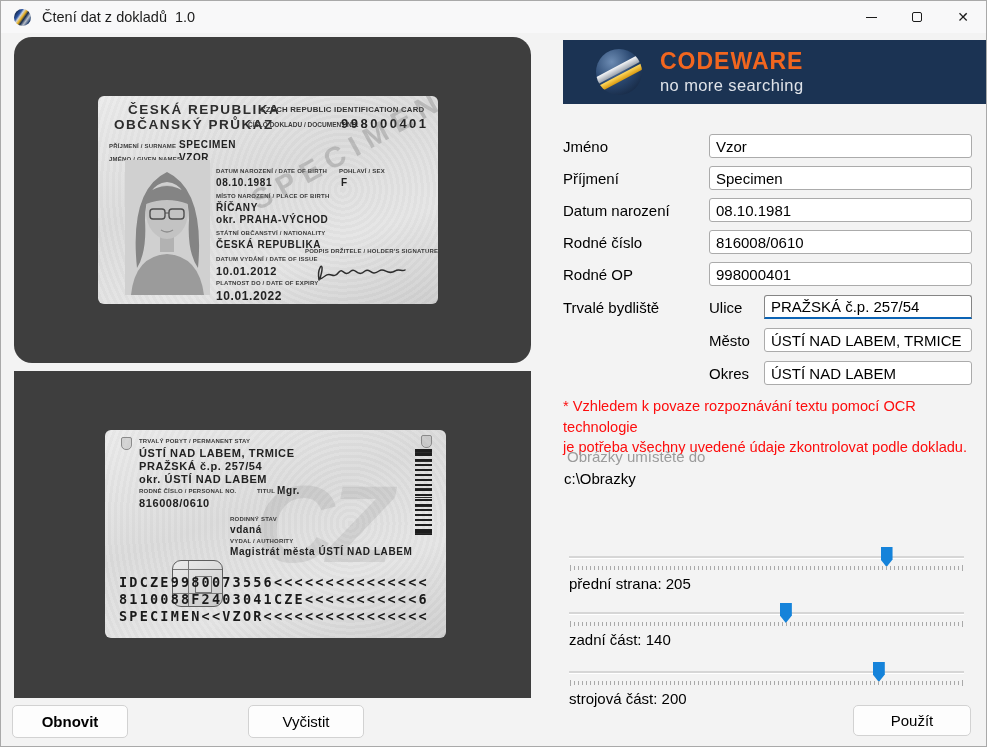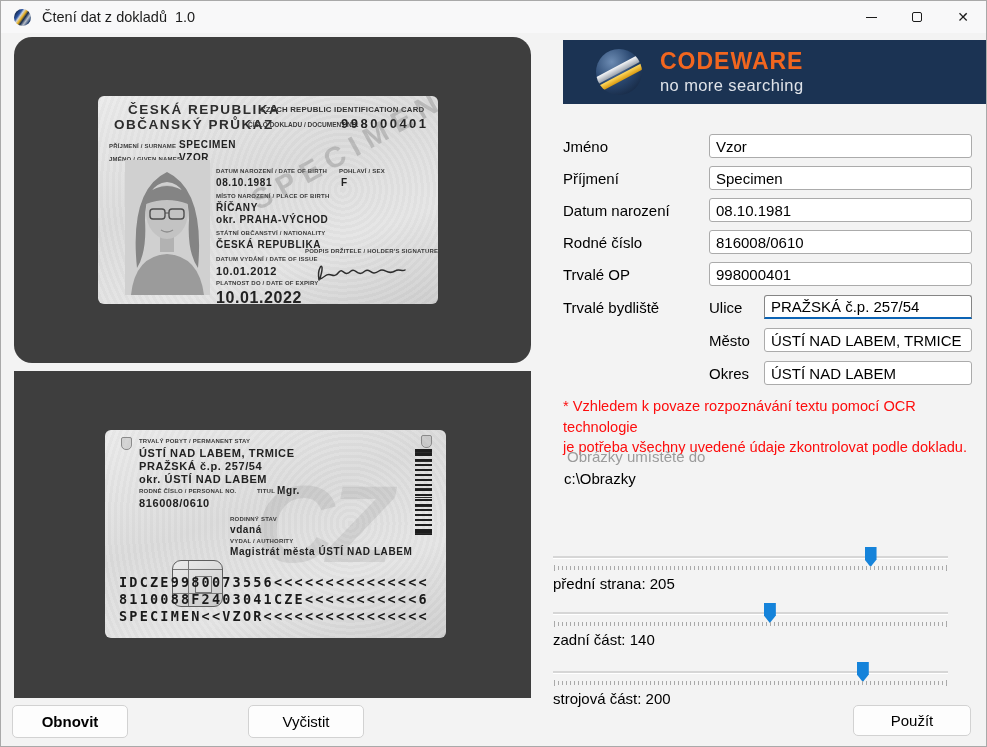--- a/index.html
+++ b/index.html
@@ -84,21 +84,21 @@
   .alabel{width:146px;font-size:15px;color:#000;flex:0 0 auto;}
   .asub{width:55px;font-size:15px;color:#000;flex:0 0 auto;}
   .tb.focused{border-color:#858585;border-bottom:2px solid #0b63b4;border-radius:3px 3px 0 0;}
 
   .note{position:absolute;left:562px;top:395px;width:412px;font-size:14.6px;color:#fd0d0d;line-height:1.42;}
 
   .out-label{position:absolute;left:566px;top:447px;font-size:15px;color:#9b9b9b;}
   .out-path{position:absolute;left:563px;top:469px;font-size:15px;color:#000;}
 
   
-  .slider-group{position:absolute;left:542px;width:407px;height:52px;}
+  .slider-group{position:absolute;left:558px;width:407px;height:52px;}
   .sg1{top:548px;} .sg2{top:604px;} .sg3{top:663px;}
   .track{position:absolute;left:10px;top:7px;width:395px;height:2px;background:#d6d6d6;box-shadow:0 1px 0 #fff;}
   .thumb{position:absolute;top:-9px;width:12px;height:20px;background:#1583da;
     clip-path:polygon(0 0,100% 0,100% 62%,50% 100%,0 62%);}
   .ticks{position:absolute;left:15px;top:16px;width:385px;height:6px;
     background:repeating-linear-gradient(to right,#a9a9a9 0 1px,transparent 1px 4px);background-size:100% 4px;background-position:0 1px;background-repeat:no-repeat;}
   .ticks::before,.ticks::after{content:"";position:absolute;top:0;width:1px;height:6px;background:#a9a9a9;}
   .ticks::before{left:-4px;} .ticks::after{right:-4px;}
   .slabel{position:absolute;left:10px;top:26px;font-size:15px;color:#000;}
 
@@ -168,21 +168,21 @@
 
       <div class="clab" style="left:118px;top:134px;">STÁTNÍ OBČANSTVÍ / NATIONALITY</div>
       <div class="cval" style="left:118px;top:143px;">ČESKÁ REPUBLIKA</div>
 
       <div class="clab" style="left:207px;top:152px;">PODPIS DRŽITELE / HOLDER'S SIGNATURE</div>
 
       <div class="clab" style="left:118px;top:160px;">DATUM VYDÁNÍ / DATE OF ISSUE</div>
       <div class="cval" style="left:118px;top:169px;font-size:11px;">10.01.2012</div>
 
       <div class="clab" style="left:118px;top:184px;">PLATNOST DO / DATE OF EXPIRY</div>
-      <div class="cval" style="left:118px;top:193px;font-size:16px;">10.01.2022</div>
+      <div class="cval" style="left:118px;top:193px;font-size:12px;">10.01.2022</div>
 
       <svg class="signature" width="95" height="32" viewBox="0 0 95 32" xmlns="http://www.w3.org/2000/svg">
         <path d="M6,26 C4,14 10,8 9,16 C8,24 4,28 12,22 C18,17 20,26 26,18 C30,13 31,24 38,17 C43,13 44,24 52,17 C57,13 58,23 66,17 C72,13 74,22 82,17 C86,14 89,18 92,16" fill="none" stroke="#2d2d2d" stroke-width="1.5" stroke-linecap="round"></path>
       </svg>
 
       <div class="watermark">SPECIMEN</div>
     </div>
   </div>
 
   <div class="panel panel-bottom">
@@ -239,21 +239,21 @@
     </div>
     <div class="frow">
       <span class="flabel">Datum narození</span>
       <input class="tb" value="08.10.1981" style="">
     </div>
     <div class="frow">
       <span class="flabel">Rodné číslo</span>
       <input class="tb" value="816008/0610" style="">
     </div>
     <div class="frow">
-      <span class="flabel">Trvalé OP</span>
+      <span class="flabel">Rodné OP</span>
       <input class="tb" value="998000401" style="">
     </div>
   </div>
 
   <div class="addr">
     <div class="arow">
       <span class="alabel">Trvalé bydliště</span>
       <span class="asub">Ulice</span>
       <input class="tb focused" value="PRAŽSKÁ č.p. 257/54" style="">
     </div>

